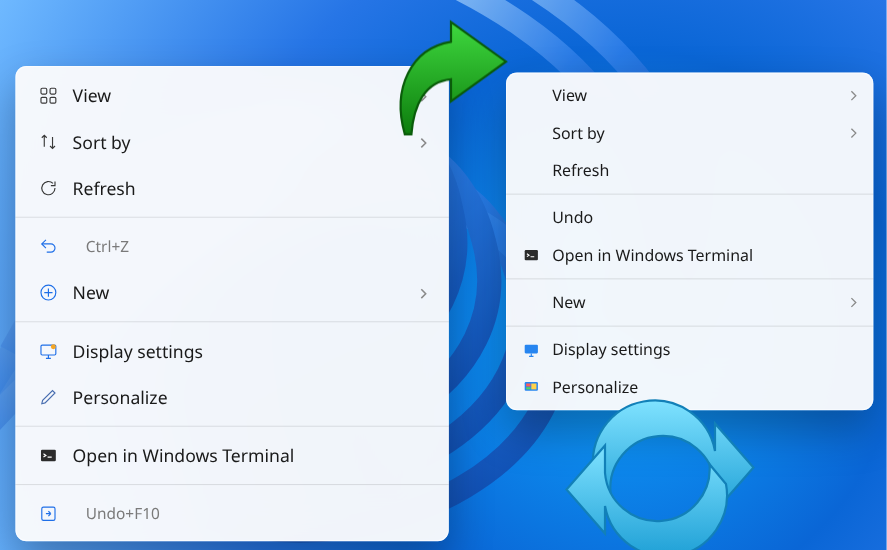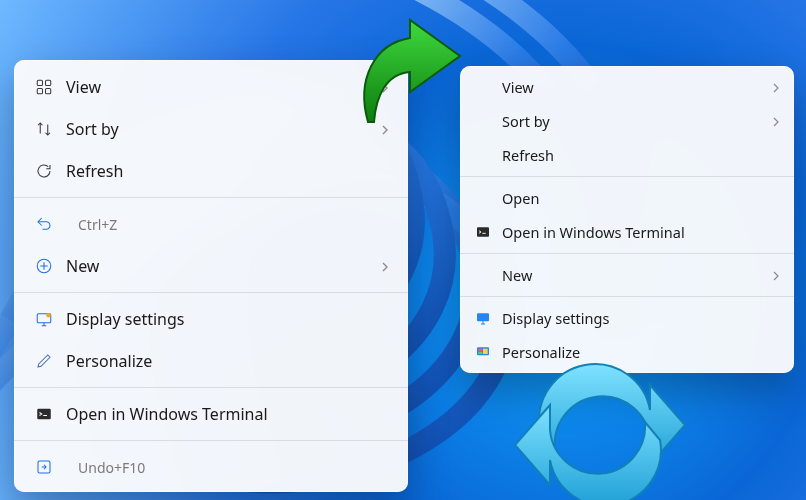--- a/index.html
+++ b/index.html
@@ -209,21 +209,21 @@
         </svg>
     </span>
   </div>
   <div class="row">
     <span class="icon-slot"></span>
     <span class="label">Refresh</span>
   </div>
   <div class="sep"></div>
   <div class="row">
     <span class="icon-slot"></span>
-    <span class="label">Open</span>
+    <span class="label">Undo</span>
   </div>
   <div class="row">
     <span class="icon-slot">
       <svg class="ic-c" viewBox="0 0 24 24" style="width:16px;height:16px">
           <rect x="3" y="5" width="18" height="14" rx="1.5" fill="#2b2b2b"></rect>
           <path d="M6 10 L9 12 L6 14" stroke="#fff" stroke-width="1.4" fill="none"></path>
           <path d="M11 14 H16" stroke="#fff" stroke-width="1.4"></path>
         </svg>
     </span>
     <span class="label">Open in Windows Terminal</span>

